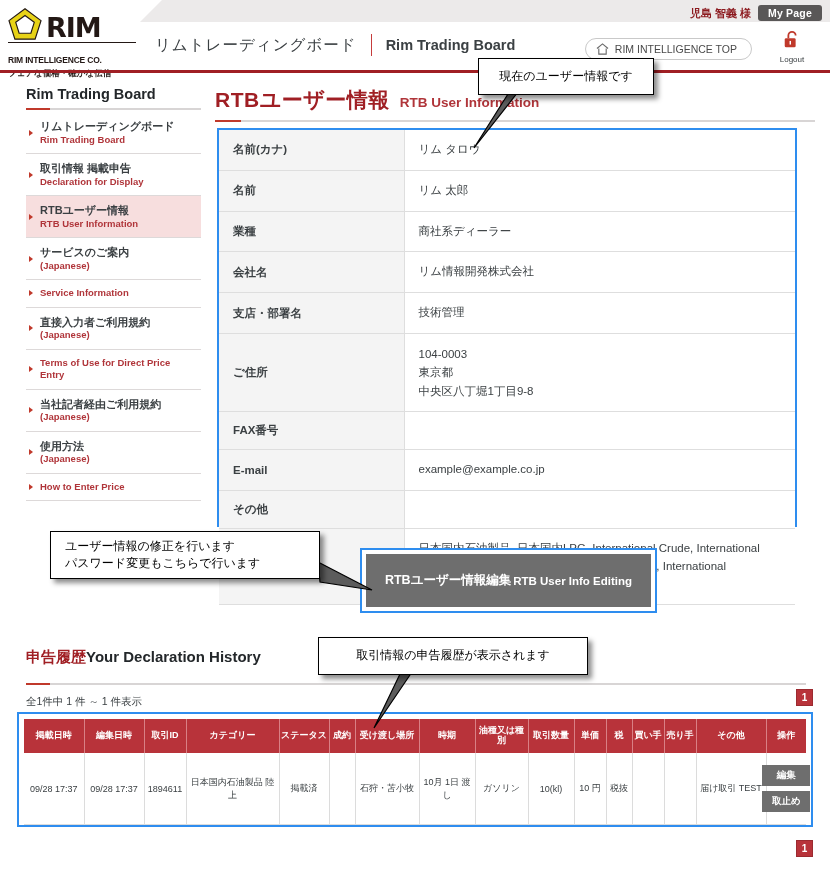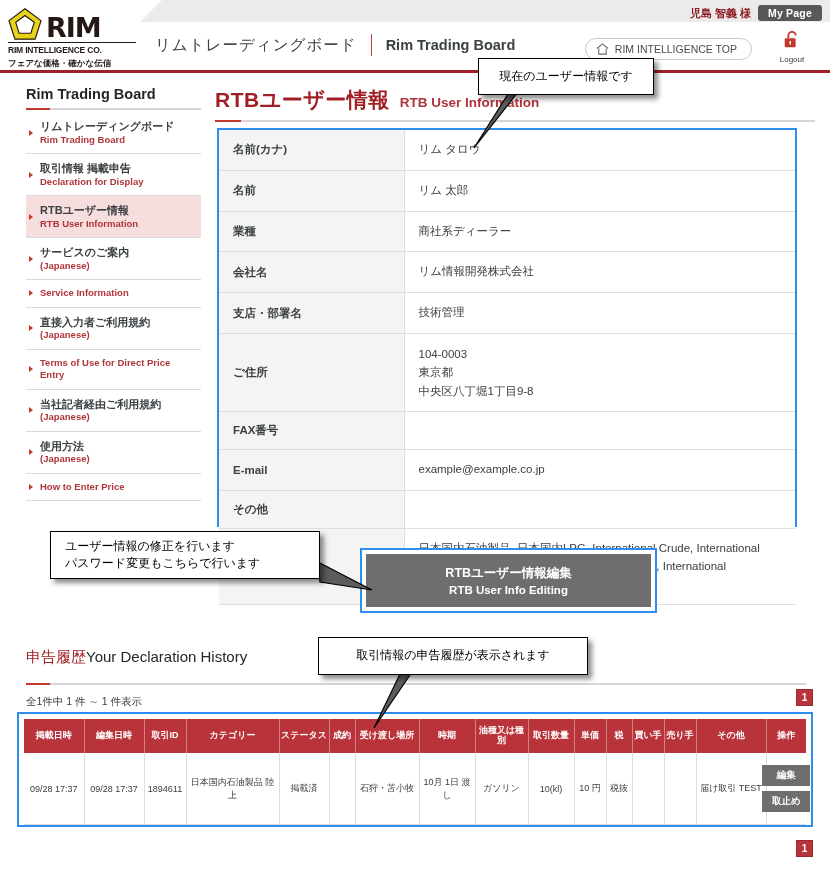--- a/index.html
+++ b/index.html
@@ -29,21 +29,21 @@
     position: absolute;
     left: 8px; top: 8px;
     width: 128px;
   }
   .logo-row { display:flex; align-items:flex-end; gap:4px; }
   .logo-mark { width: 34px; height: 32px; }
   .logo-wordmark { font-weight: bold; font-size: 27px; letter-spacing:-1px; color:#231815; line-height:0.85; font-family:"DejaVu Sans", sans-serif; }
   .logo-sub {
     font-size: 8.5px; font-weight: bold; color:#231815;
     letter-spacing: -0.2px; margin-top: 2px;
-    border-top: 1px solid #231815; padding-top:2px;
+    border-top: 1px solid #231815; padding-top:12px;
   }
   .logo-tag { font-size: 8.5px; color:#231815; margin-top: 3px; font-weight:bold; }
 
   .user-bar {
     position:absolute; right: 8px; top: 5px;
     display:flex; align-items:center; gap:7px;
   }
   .user-name { font-size: 11px; font-weight:bold; color:#8c1a1f; }
   .mypage-btn {
     background:#595757; color:#fff; font-size:10.5px; font-weight:bold;
@@ -116,29 +116,29 @@
   .info-table td.val.multi { line-height:1.6; }
 
   
   .edit-frame {
     position:absolute; left:360px; top:548px; width:297px; height:65px;
     border:2px solid #2e8def; padding:4px; background:#fff;
   }
   .edit-btn {
     width:100%; height:100%;
     background:#6e6e6e; color:#fff;
-    display:flex; flex-direction:column; align-items:center; justify-content:center;
+    display:flex; flex-direction:row; align-items:center; justify-content:center;
     gap:2px;
   }
   .edit-btn .j { font-size:12.5px; font-weight:bold; }
   .edit-btn .e { font-size:11.5px; font-weight:bold; }
 
   
   .hist { position:absolute; left:26px; top:648px; width:780px; }
-  .hist-title { font-size:15px; font-weight:normal; color:#23272a; padding-bottom:16px; }
+  .hist-title { font-size:15px; font-weight:bold; color:#23272a; padding-bottom:16px; }
   .hist-title .jp { color:#a01f24; }
   .hist-rule { height:2px; background:#d8d5d5; position:relative; }
   .hist-rule:before { content:""; position:absolute; left:0; top:0; width:24px; height:2px; background:#c0392b; }
   .hist-count { font-size:10.5px; color:#3b4043; margin-top:10px; }
 
   .pager-badge {
     background:#b8333a; color:#fff; font-size:10px; font-weight:bold;
     width:17px; height:17px; display:flex; align-items:center; justify-content:center;
     border:1px solid #9c2a30;
   }

